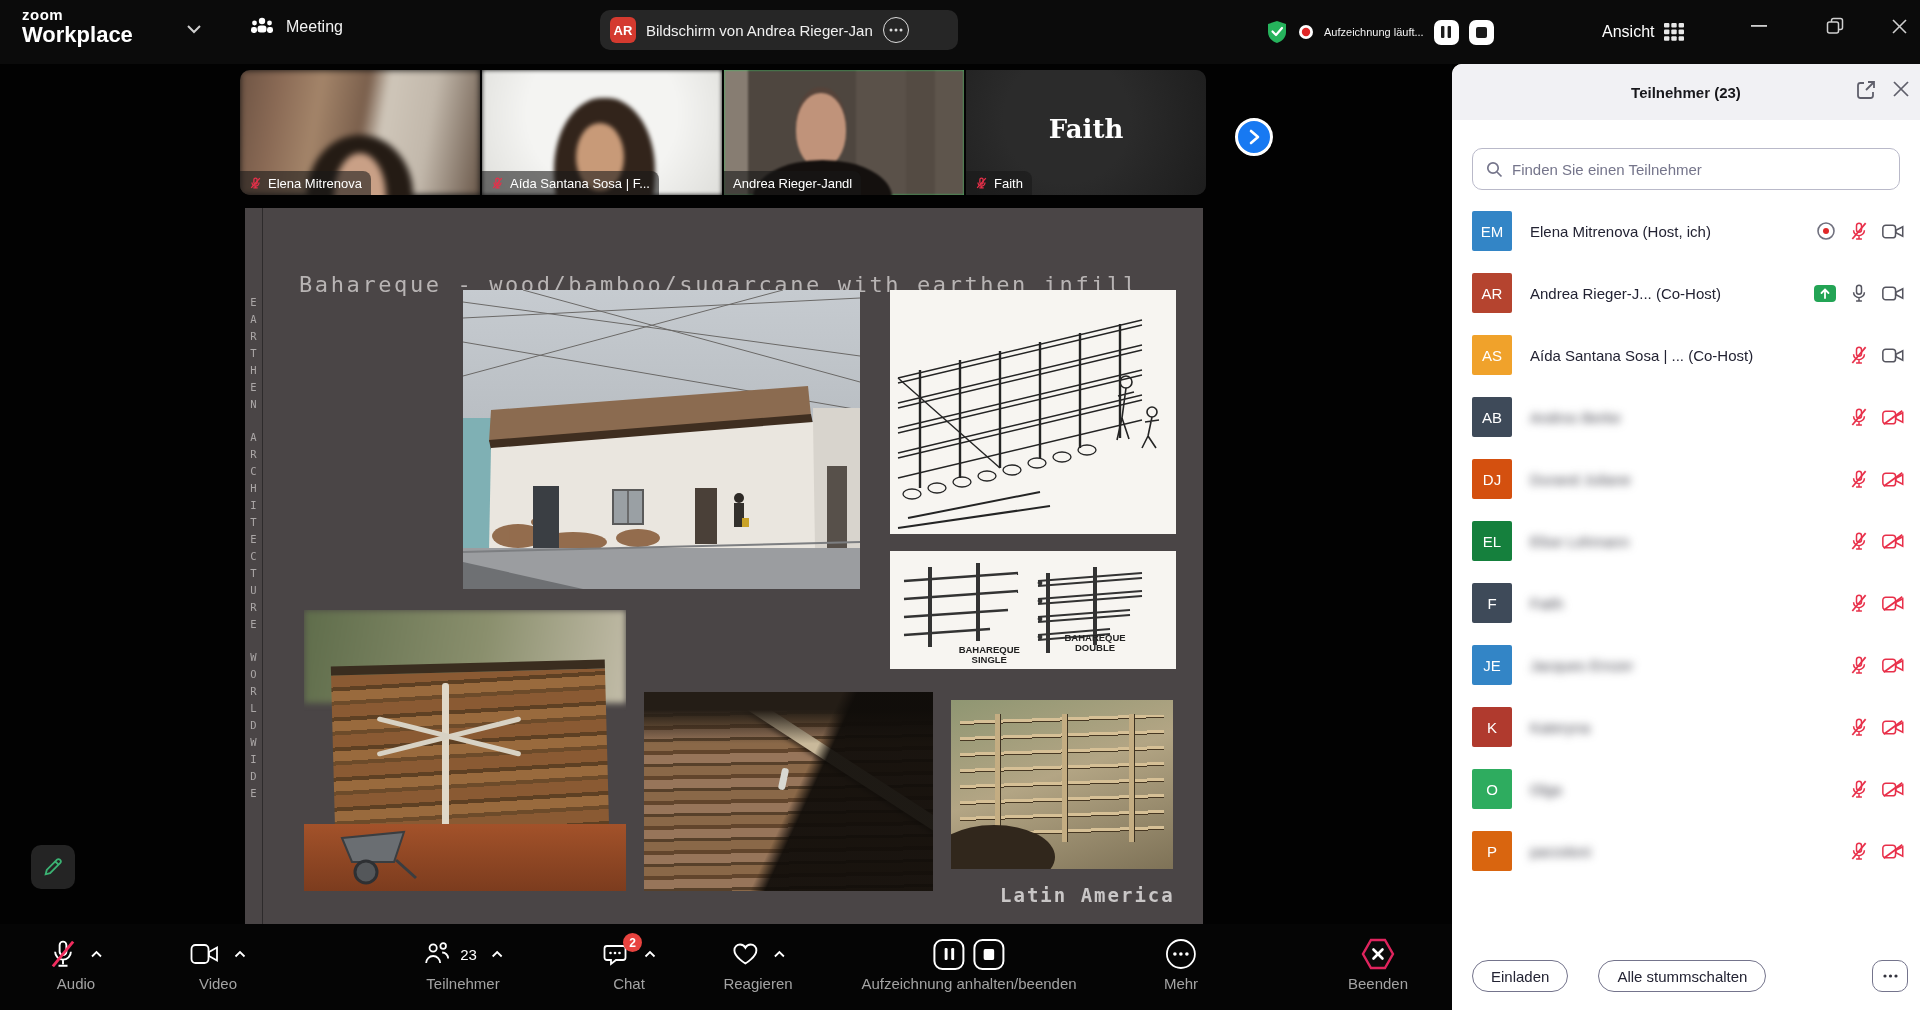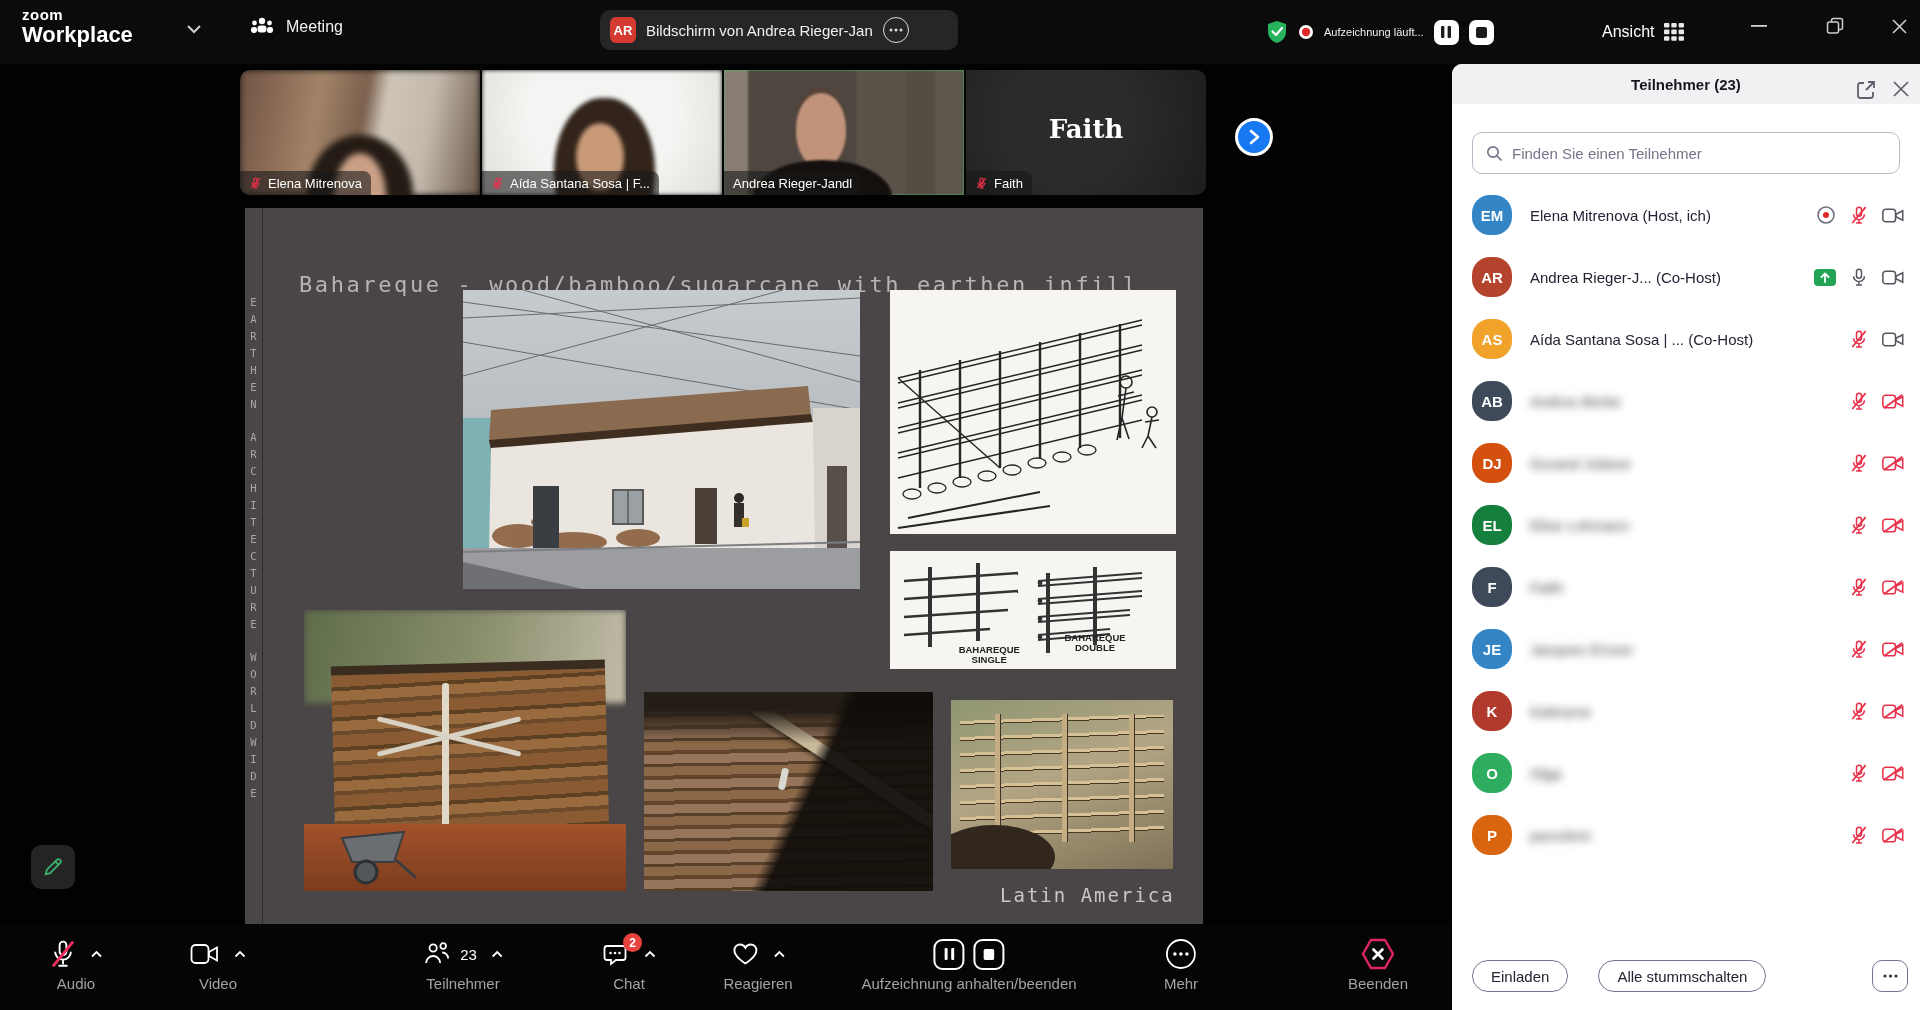--- a/index.html
+++ b/index.html
@@ -53,21 +53,21 @@
   .faith-big{position:absolute;left:0;right:0;top:44px;text-align:center;color:#fff;font-family:"DejaVu Serif",serif;font-weight:bold;font-size:26px;z-index:2}
   .next-arrow{position:absolute;left:1235px;top:54px;width:38px;height:38px;border-radius:50%;background:#1779f2;border:3px solid #fff;display:flex;align-items:center;justify-content:center}
 
   
   .slide{position:absolute;left:245px;top:144px;width:958px;height:716px;background:#4a4546;font-family:"DejaVu Sans Mono",monospace}
   .slide-vline{position:absolute;left:17px;top:0;bottom:0;width:1px;background:rgba(0,0,0,.38)}
   .vtext{position:absolute;left:1px;top:86px;width:15px;text-align:center;color:#aba7a7;font-size:10.5px;line-height:17px}
   .vword{display:block;margin-bottom:16px}
   .vword i{display:block;font-style:normal}
   .slide-title{position:absolute;left:54px;top:64px;font-size:22px;letter-spacing:2.6px;color:#b8b4b4;white-space:nowrap}
-  .slide-caption{position:absolute;left:755px;top:676px;font-size:19px;font-weight:normal;letter-spacing:2px;color:#c9c6c6}
+  .slide-caption{position:absolute;left:755px;top:676px;font-size:19px;font-weight:bold;letter-spacing:2px;color:#c9c6c6}
   .ph{position:absolute;overflow:hidden}
   .ph-street{left:218px;top:82px;width:397px;height:299px}
   .ph-draw1{left:645px;top:82px;width:286px;height:244px;background:#f7f5f1}
   .ph-draw2{left:645px;top:343px;width:286px;height:118px;background:#f7f5f1}
   .ph-shed{left:59px;top:402px;width:322px;height:281px}
   .ph-wall{left:399px;top:484px;width:289px;height:199px}
   .ph-lattice{left:706px;top:492px;width:222px;height:169px}
   .d2lbl{position:absolute;font-family:"Liberation Sans",sans-serif;font-size:9.5px;font-weight:bold;line-height:1.1;color:#222;text-align:center;white-space:pre-line}
   .lbl-single{left:24%;bottom:3%}
   .lbl-double{left:61%;bottom:13%}
@@ -97,30 +97,30 @@
   .tbi .lbl{font-size:15px;color:#a3a3a3;white-space:nowrap}
   .tbi .cnt{font-size:15px;color:#fff}
   .chev{margin-left:5px}
   .chat-wrap{position:relative}
   .badge{position:absolute;top:-8px;right:-12px;min-width:19px;height:19px;border-radius:10px;background:#e8433f;color:#fff;font-size:12px;font-weight:bold;display:flex;align-items:center;justify-content:center;padding:0 4px}
   .rec-btn{width:31px;height:31px;border:2px solid #fff;border-radius:9px;display:flex;align-items:center;justify-content:center}
   .rec-pair{display:flex;gap:7px}
 
   
   .panel{position:absolute;left:1452px;top:64px;width:468px;height:946px;background:#fff;border-radius:10px 0 0 0;overflow:hidden}
-  .panel-header{position:relative;height:40px;background:#f1f1f4;display:flex;align-items:center;justify-content:center}
+  .panel-header{position:relative;height:56px;background:#f1f1f4;display:flex;align-items:center;justify-content:center}
   .panel-title{font-size:15px;font-weight:bold;color:#18181c}
   .panel-hbtn{position:absolute;top:16px;color:#5f5f6b}
   .popout{right:44px}.pclose{right:10px}
   .search-wrap{margin:28px 20px 0 20px;height:42px;border:1px solid #b9b9c9;border-radius:10px;display:flex;align-items:center;gap:9px;padding:0 13px;background:#fff}
   .search-wrap input{border:0;outline:0;flex:1;font-size:15px;color:#33333d;font-family:"Liberation Sans",sans-serif}
   .search-wrap input::placeholder{color:#75758b}
   .plist{margin-top:10px}
   .prow{height:62px;display:flex;align-items:center;padding:0 16px 0 20px}
-  .pavatar{width:40px;height:40px;border-radius:18px;color:#fff;font-size:15px;font-weight:bold;display:flex;align-items:center;justify-content:center;flex:0 0 auto}
+  .pavatar{width:40px;height:40px;border-radius:2px;color:#fff;font-size:15px;font-weight:normal;display:flex;align-items:center;justify-content:center;flex:0 0 auto}
   .pname{margin-left:18px;font-size:15px;color:#232333;white-space:nowrap;overflow:hidden;flex:1}
   .pname.blur{filter:blur(4px);color:#45454f}
   .picons{display:flex;align-items:center;gap:13px;flex:0 0 auto}
   .ic-red{color:#e8304a}.ic-gray{color:#55555f}
   .share-badge{width:22px;height:17px;border-radius:4px;background:#23a455;display:flex;align-items:center;justify-content:center}
   .panel-footer{position:absolute;left:0;right:0;bottom:0;height:60px;background:#fff;display:flex;align-items:center;padding:0 12px 8px 20px;gap:30px}
   .pf-btn{height:32px;border:1.5px solid #74748c;border-radius:16px;background:#fff;font-size:15px;color:#232333;padding:0 18px;font-family:"Liberation Sans",sans-serif}
   .pf-more{margin-left:auto;width:36px;height:32px;border-radius:10px;display:flex;align-items:center;justify-content:center;padding:0}
 </style>
 </head>

